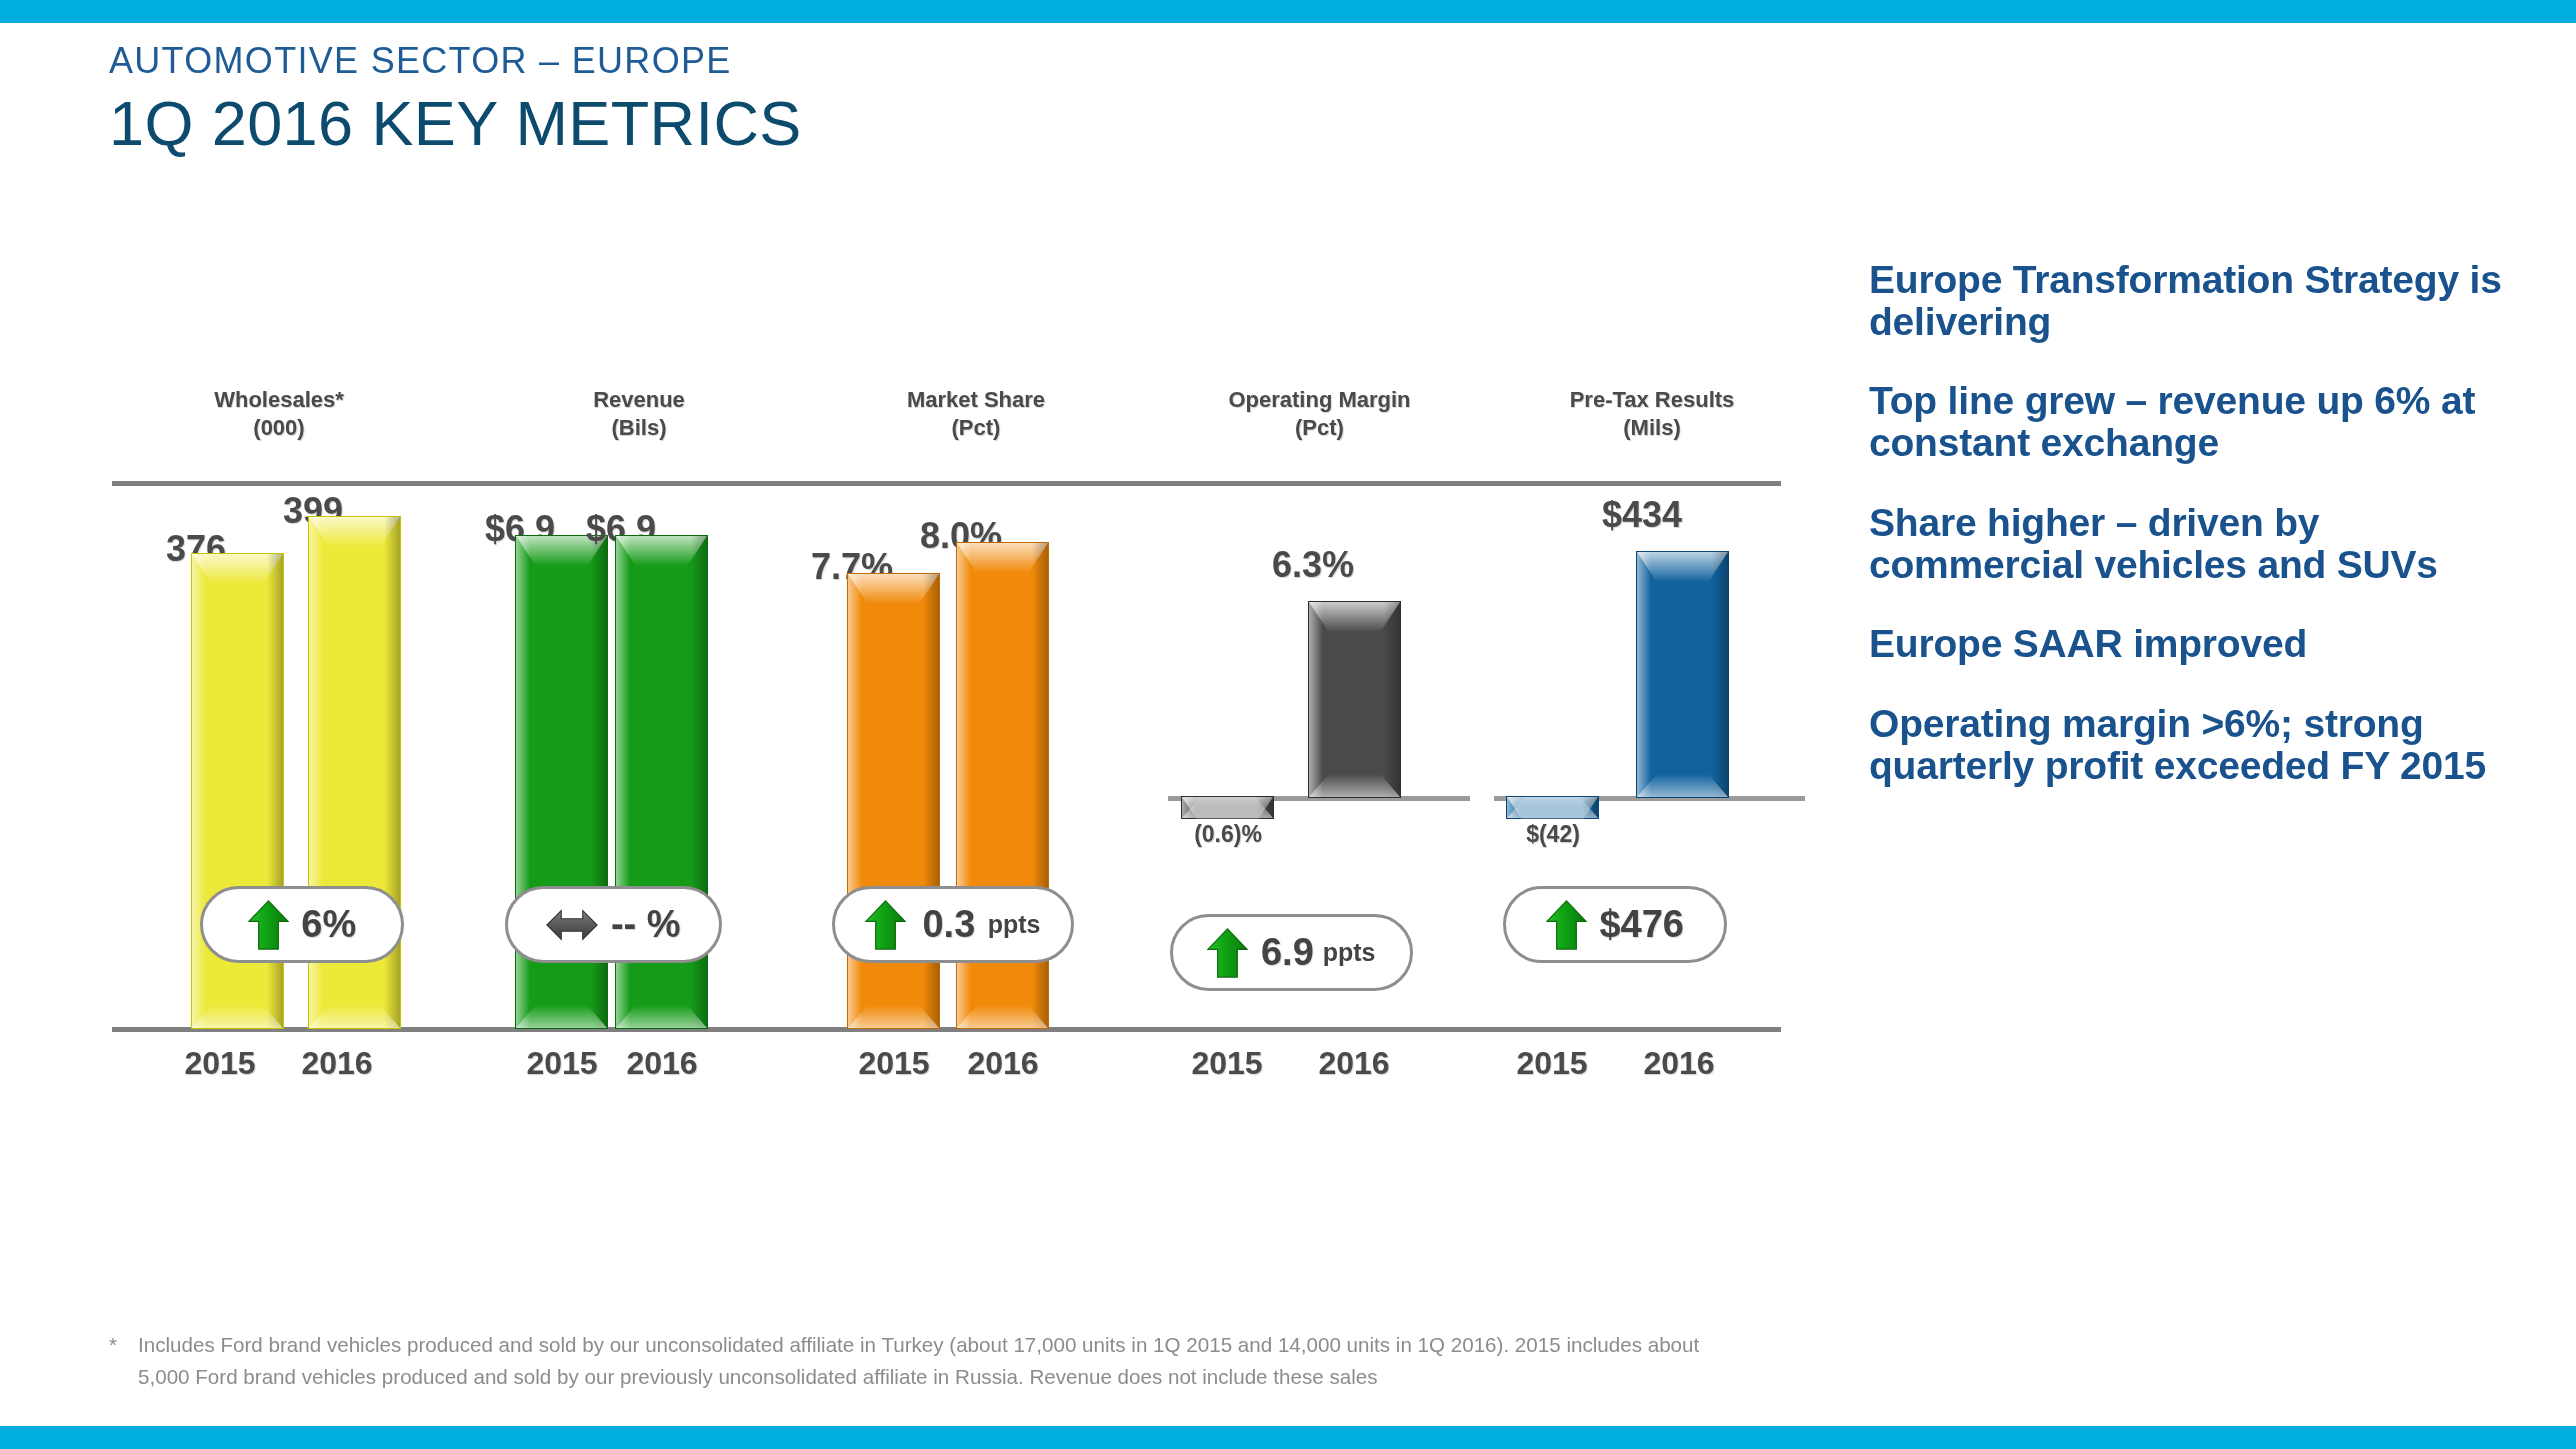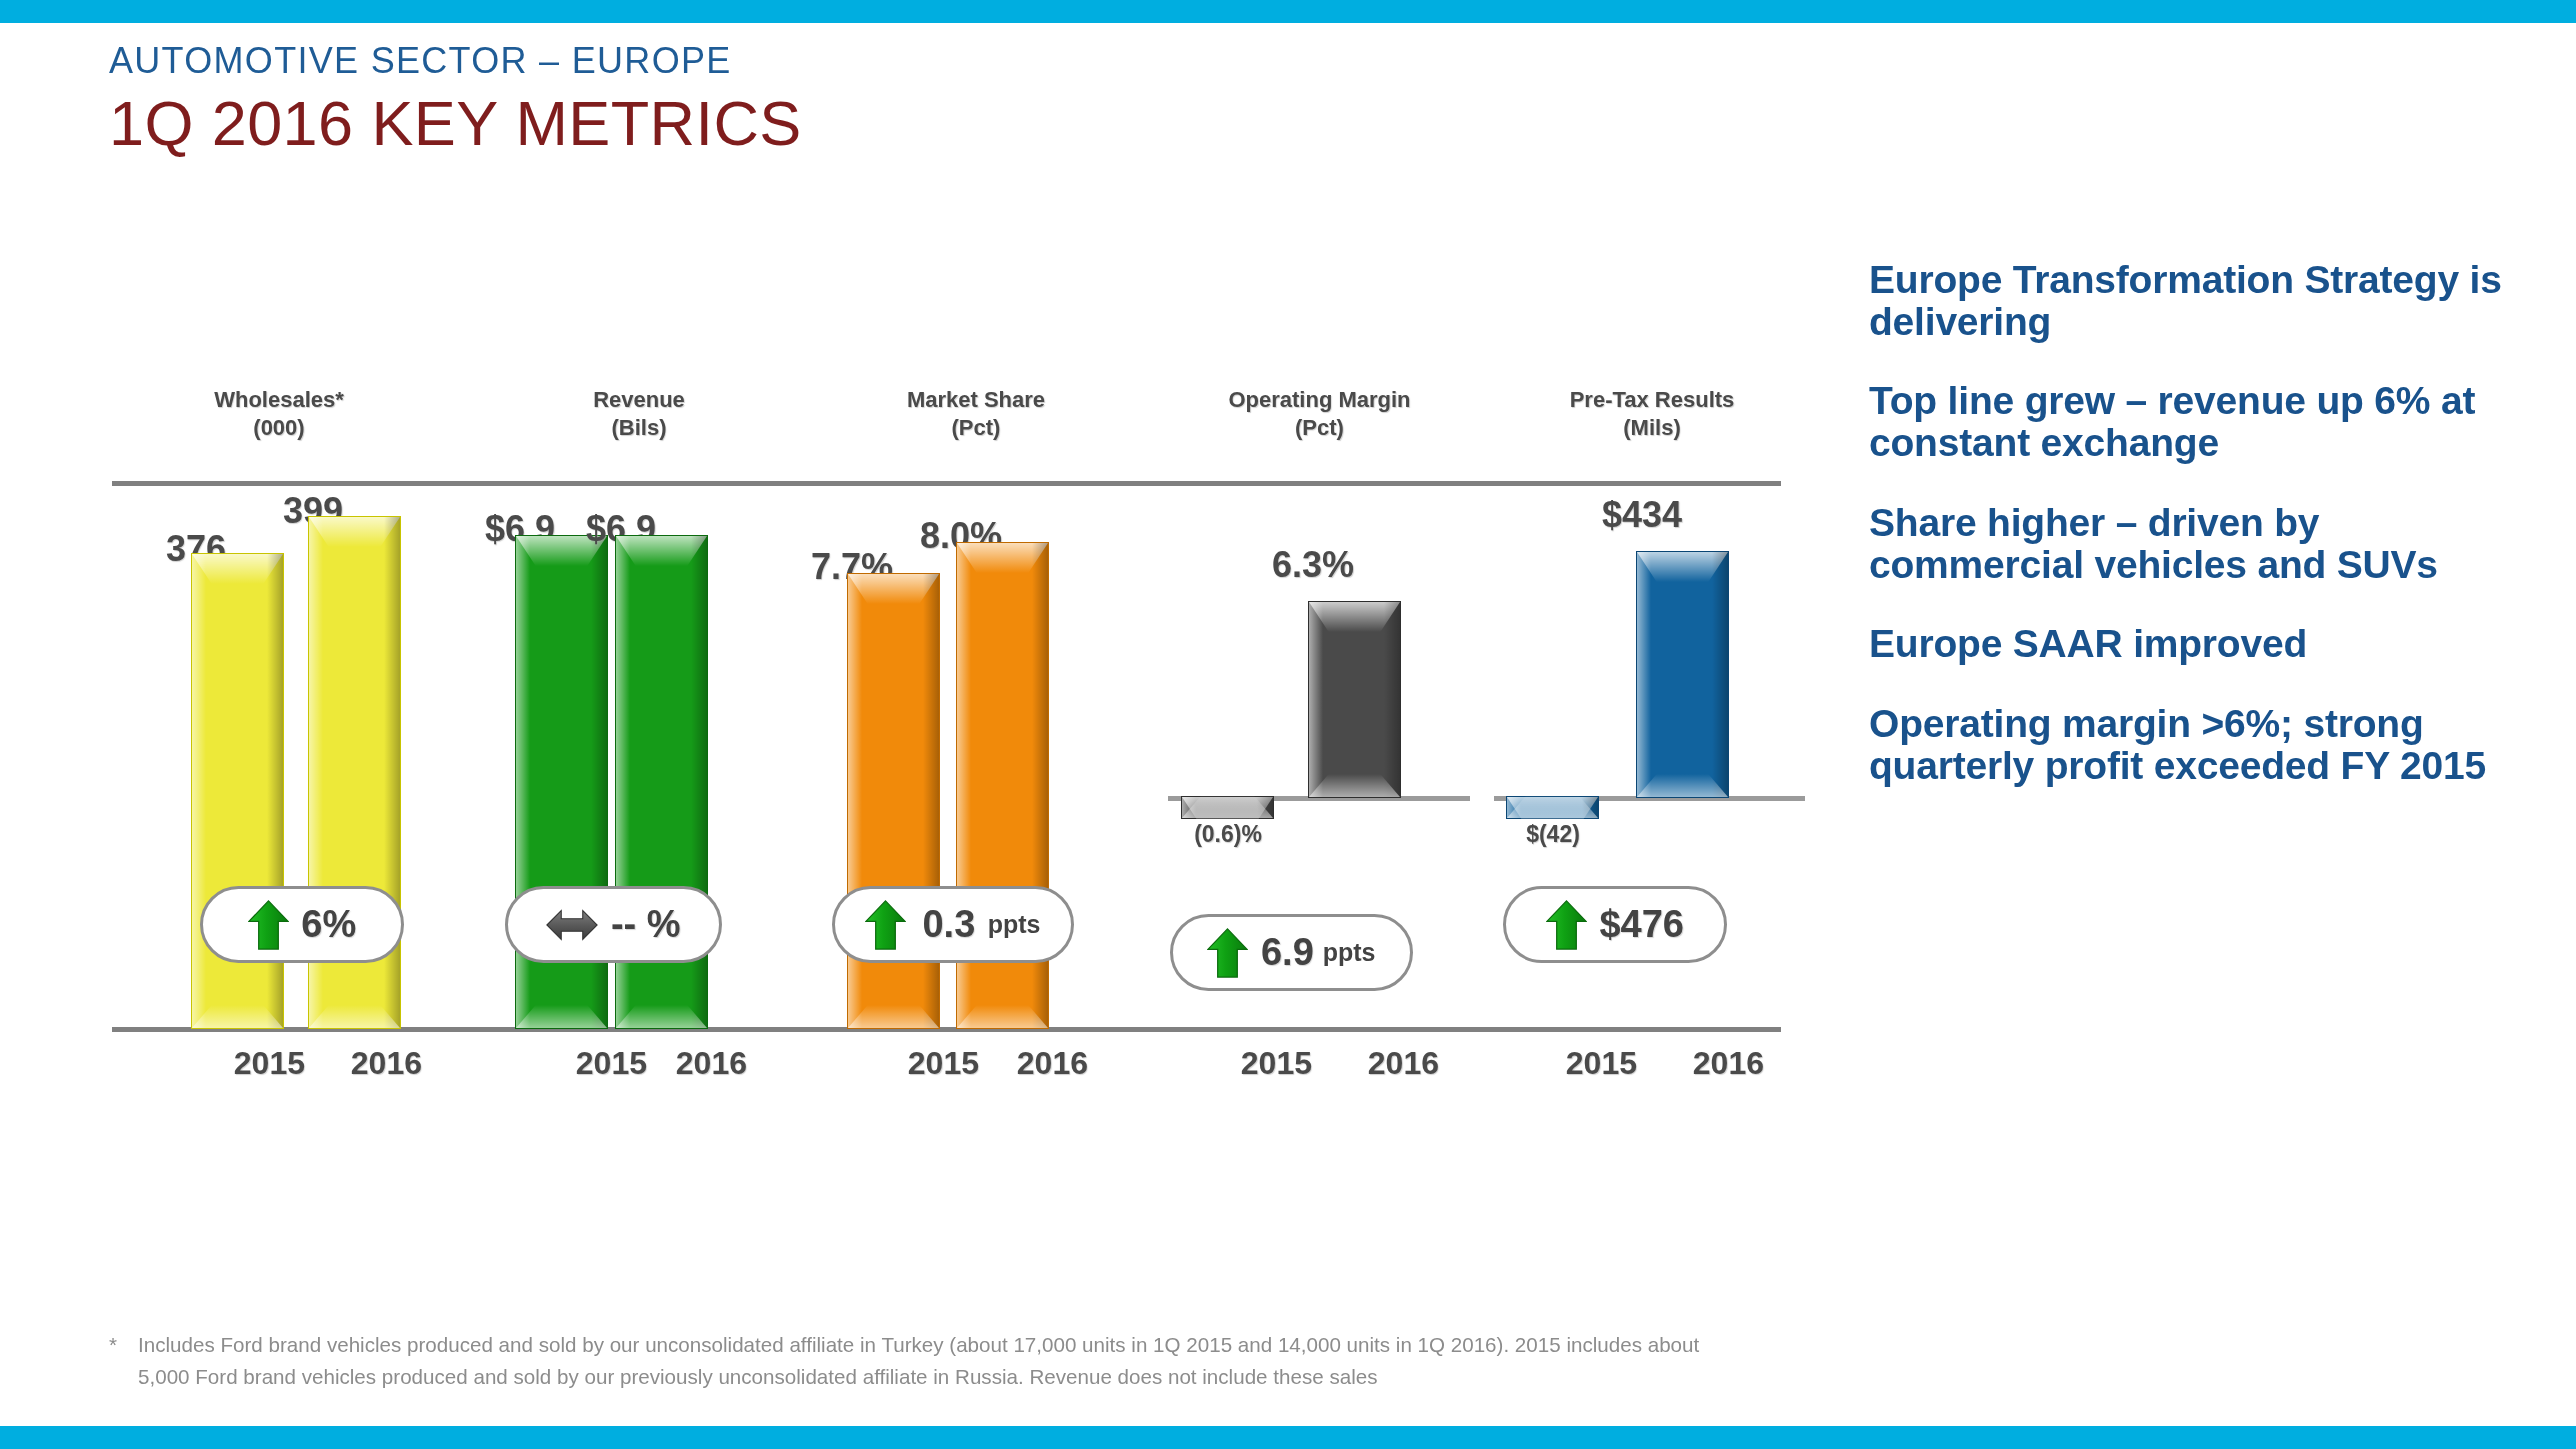--- a/index.html
+++ b/index.html
@@ -15,21 +15,21 @@
   #band-bottom{top:1426px;height:23px;}
 
   
   #title-block{position:absolute;left:109px;top:43px;}
   #eyebrow{
     font-size:36px;letter-spacing:1.3px;color:#1F5C96;
     font-weight:400;line-height:1.0;
     font-family:"Liberation Sans", sans-serif;
   }
   #maintitle{
-    font-size:63px;color:#7f1d1d;font-weight:400;
+    font-size:63px;color:#0c4a6e;font-weight:400;
     line-height:1.05;margin-top:10.7px;letter-spacing:0.4px;
   }
 
   
   #chart{position:absolute;left:0;top:0;width:1789px;height:1163px;}
 
   .col-header{
     position:absolute;text-align:center;
     font-size:22px;font-weight:bold;color:#4A4A4A;
     line-height:1.28;
@@ -105,21 +105,21 @@
     text-shadow:0.9px 0.9px 0.9px rgba(170,170,170,.5);
   }
   .badge .bsuffix{
     font-size:25px;font-weight:bold;color:#434343;margin-left:-3.6px;
   }
   .arrow-up{width:41px;height:50px;flex:0 0 auto;}
   .arrow-flat{width:52px;height:38px;flex:0 0 auto;}
 
   .year-row{position:absolute;top:1045px;height:54px;}
   .year{
-    position:absolute;width:170px;text-align:right;
+    position:absolute;width:170px;text-align:center;
     font-size:32px;font-weight:bold;color:#4A4A4A;
     text-shadow:0.9px 0.9px 0.9px rgba(160,160,160,.5);
   }
 
   
   #bullets{
     position:absolute;left:1869px;top:259px;width:662px;
   }
   .bullet{
     font-size:39px;font-weight:bold;color:#19528C;

